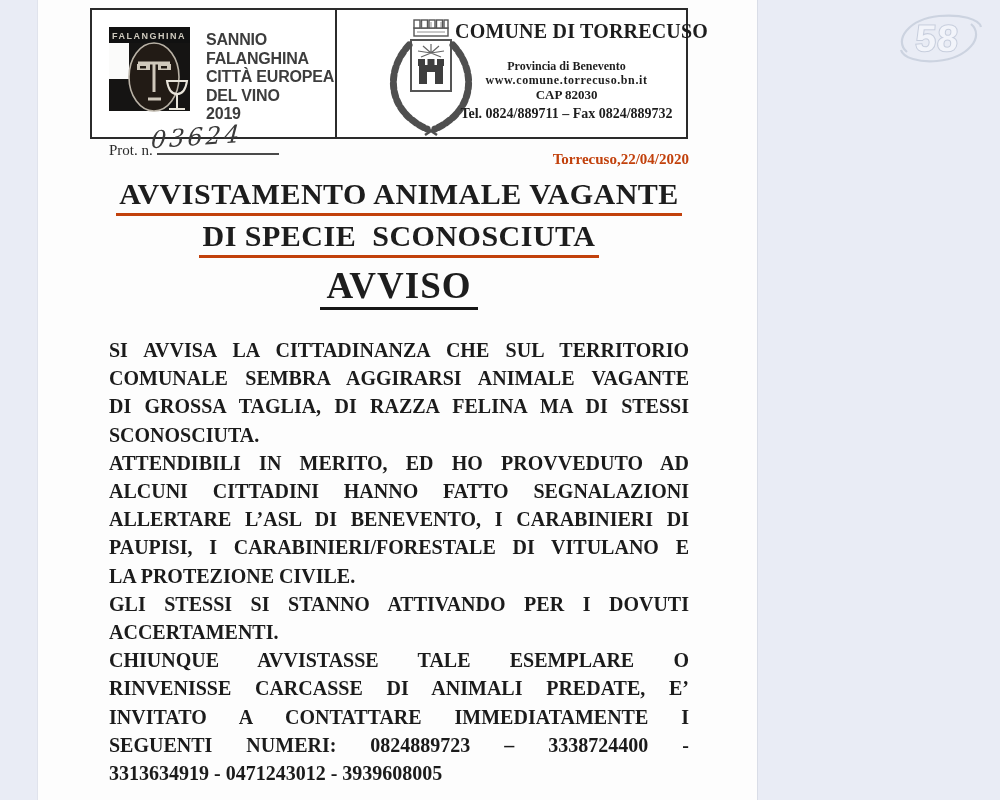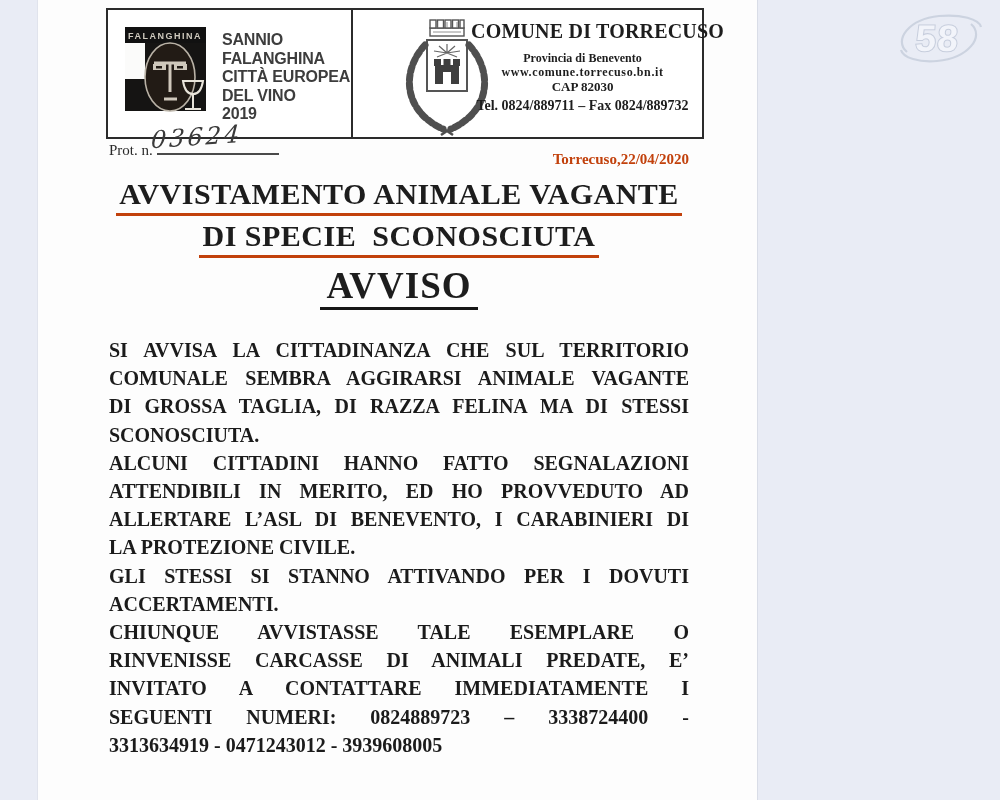--- a/index.html
+++ b/index.html
@@ -9,31 +9,31 @@
     font-family:"Liberation Serif","DejaVu Serif",serif;
     color:#1d1d1d;
   }
   .paper{
     position:absolute;left:37px;top:0;width:719px;height:800px;
     background:#fdfdfd;
     border-left:1px solid #e0e3ec;border-right:1px solid #d9dde7;
   }
   
   .letterhead{
-    position:absolute;left:68px;top:8px;width:598px;height:131px;
+    position:absolute;left:52px;top:8px;width:598px;height:131px;
     border:2px solid #2b2b2b;display:flex;box-sizing:border-box;background:#fff;
   }
   .lh-left{width:245px;border-right:2px solid #2b2b2b;box-sizing:border-box;display:flex;padding:10px 0 0 12px;}
   .lh-left-text{margin-left:10px;margin-top:11px;font-family:"Liberation Sans","DejaVu Sans",sans-serif;
     font-weight:bold;font-size:16px;line-height:18.5px;color:#3d3d3d;letter-spacing:-0.2px;}
   .lh-right{position:relative;flex:1;}
   .crest{position:absolute;left:44px;top:3px;}
   .lh-right-text{position:absolute;left:118px;right:8px;top:10px;text-align:center;}
   .comune-title{font-size:20px;font-weight:bold;line-height:23px;white-space:nowrap;letter-spacing:0.2px;}
-  .comune-sub1{font-size:12px;font-weight:bold;line-height:14px;margin-top:8px;}
+  .comune-sub1{font-size:12px;font-weight:bold;line-height:14px;margin-top:16px;}
   .comune-sub2{font-size:12px;font-weight:bold;line-height:14px;letter-spacing:0.6px;}
   .comune-sub3{font-size:13px;font-weight:bold;line-height:16px;}
   .comune-sub4{font-size:13px;font-weight:bold;line-height:16px;}
   .comune-sub5{font-size:14px;font-weight:bold;line-height:19px;margin-top:1px;white-space:nowrap;}
   
   .prot-row{position:absolute;left:71px;top:140px;font-size:15px;color:#2a2a2a;}
   .prot-line{display:inline-block;width:122px;border-bottom:2px solid #4a4a4a;height:13px;}
   .prot-number{
     position:absolute;left:113px;top:123px;font-size:24px;font-style:italic;
     font-family:"DejaVu Serif",serif;color:#3a3a3a;letter-spacing:3px;
@@ -147,23 +147,24 @@
     </div>
     <div class="title-block t3">
       <span class="avviso">AVVISO</span>
     </div>
 
     <div class="body-text">
       <div class="j">SI AVVISA LA CITTADINANZA CHE SUL TERRITORIO</div>
       <div class="j">COMUNALE SEMBRA AGGIRARSI  ANIMALE VAGANTE</div>
       <div class="j">DI GROSSA TAGLIA, DI RAZZA FELINA MA DI STESSI</div>
       <div class="l">SCONOSCIUTA.</div>
+      <div class="j">ATTENDIBILI IN MERITO, ED HO PROVVEDUTO AD</div>
       <div class="j">ALCUNI CITTADINI HANNO FATTO SEGNALAZIONI</div>
-      <div class="j">ATTENDIBILI IN MERITO, ED HO PROVVEDUTO AD</div>
       <div class="j">ALLERTARE L’ASL DI BENEVENTO, I CARABINIERI DI</div>
+      <div class="j">PAUPISI, I CARABINIERI/FORESTALE DI VITULANO E</div>
       <div class="l">LA PROTEZIONE CIVILE.</div>
       <div class="j">GLI STESSI SI STANNO ATTIVANDO PER I DOVUTI</div>
       <div class="l">ACCERTAMENTI.</div>
       <div class="j">CHIUNQUE AVVISTASSE TALE ESEMPLARE O</div>
       <div class="j">RINVENISSE CARCASSE DI ANIMALI PREDATE, E’</div>
       <div class="j">INVITATO A CONTATTARE IMMEDIATAMENTE I</div>
       <div class="j">SEGUENTI NUMERI: 0824889723 – 3338724400 -</div>
       <div class="l">3313634919 - 0471243012 - 3939608005</div>
     </div>
 

